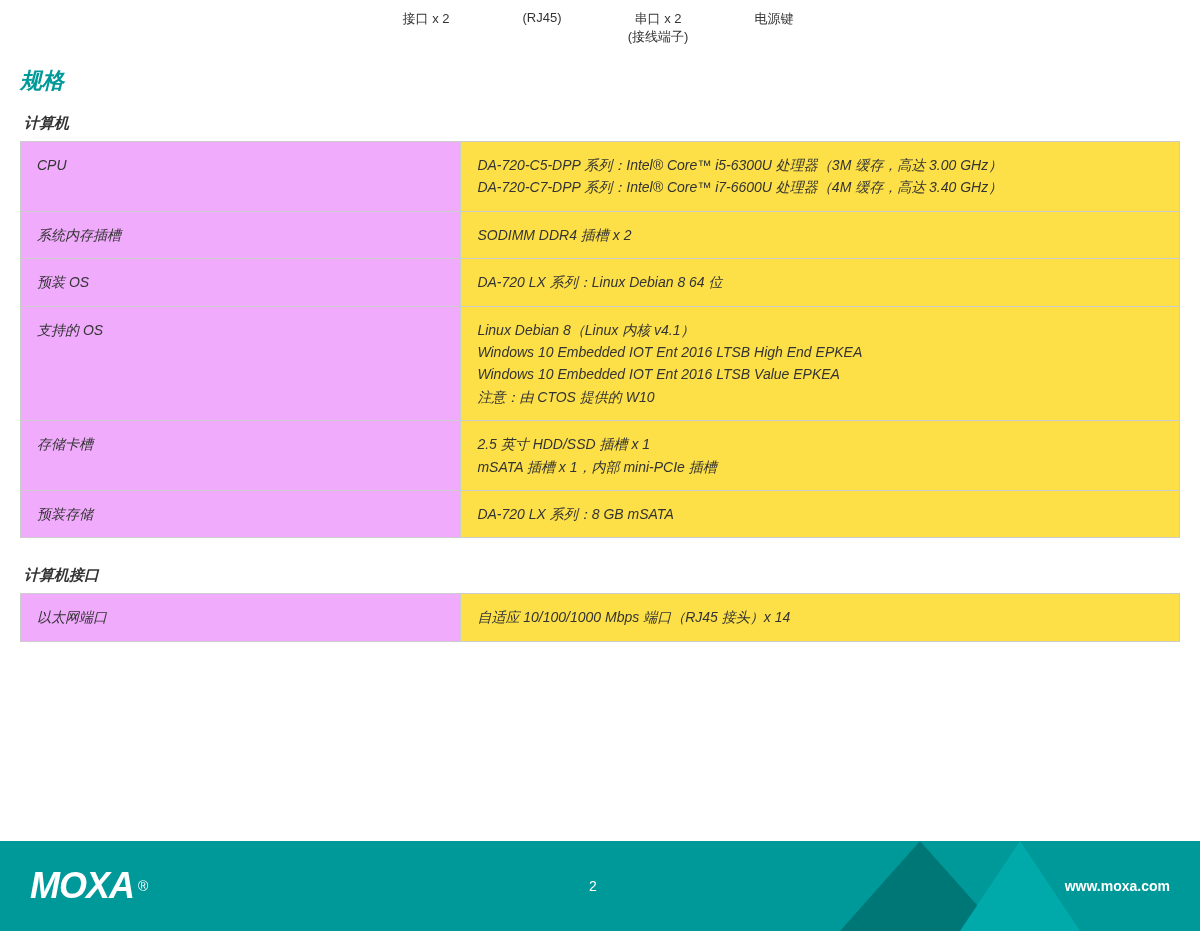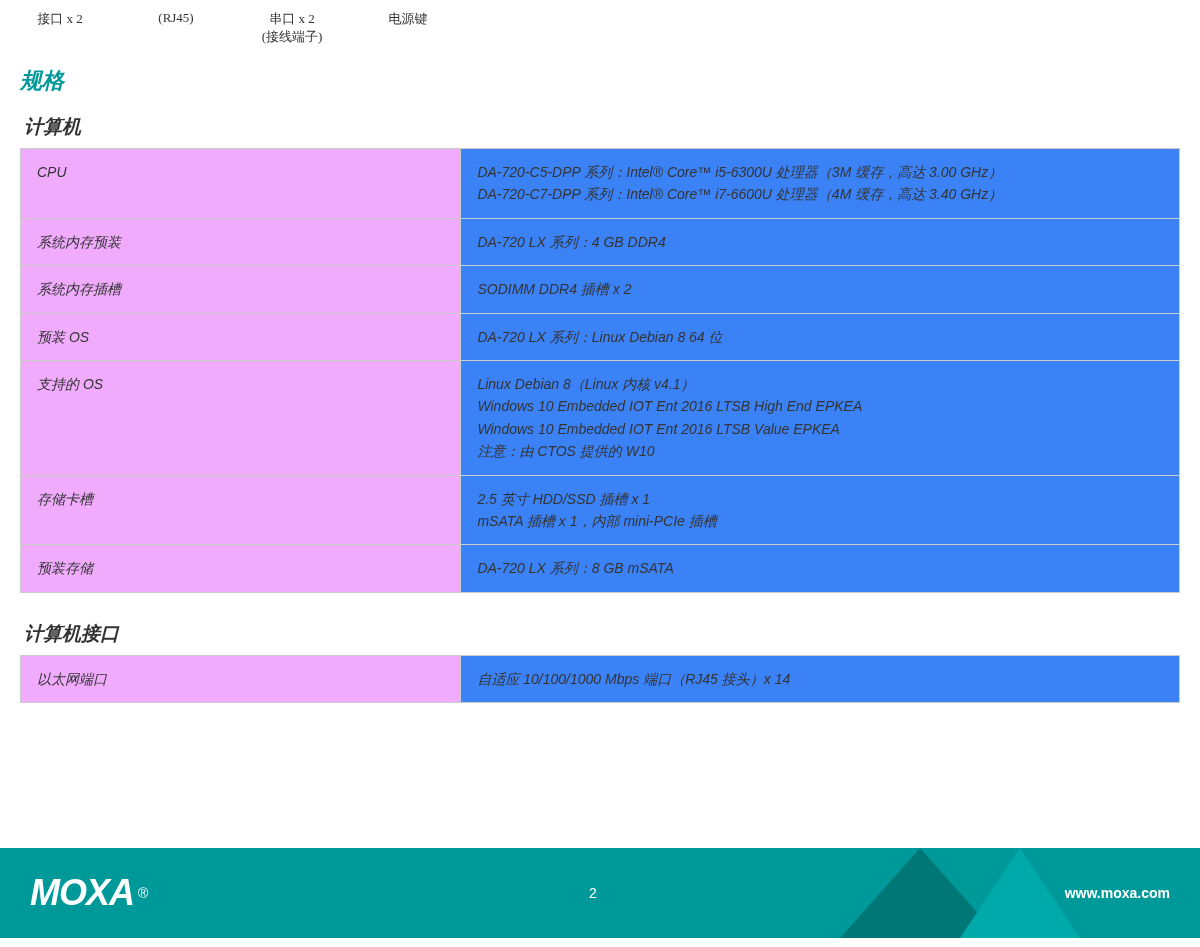--- a/index.html
+++ b/index.html
@@ -10,26 +10,26 @@
       background: #fff;
       width: 1200px;
       min-height: 947px;
       position: relative;
       overflow-x: hidden;
     }
 
     
     .top-icons {
       display: flex;
+      justify-content: center;
       gap: 36px;
       padding: 10px 20px 20px;
       font-size: 13px;
       text-align: center;
       color: #333;
-      font-family: Liberation Serif, serif;
     }
     .top-icon-item {
       text-align: center;
       min-width: 80px;
     }
 
     
     .specs-section {
       padding: 0 20px 40px;
       font-style: italic;
@@ -37,21 +37,21 @@
 
     .section-title {
       font-size: 22px;
       font-weight: bold;
       color: #009999;
       margin-bottom: 10px;
       border-bottom: none;
     }
 
     .subsection-title {
-      font-size: 19px;
+      font-size: 15px;
       font-weight: bold;
       color: #333;
       padding: 8px 4px;
       margin-bottom: 0;
     }
 
     .specs-table {
       width: 100%;
       border-collapse: collapse;
       margin-bottom: 20px;
@@ -66,29 +66,29 @@
 
     .specs-table td:first-child {
       width: 38%;
       background: #f0abfc;
       font-size: 14px;
       color: #333;
     }
 
     .specs-table td:last-child {
       width: 62%;
-      background: #3b82f6;
+      background: #fde047;
       font-size: 14px;
       color: #333;
     }
 
     
     .footer {
       position: absolute;
-      bottom: 9px;
+      bottom: 16px;
       left: 0;
       width: 100%;
       height: 90px;
       background: #009999;
       display: flex;
       align-items: center;
       justify-content: space-between;
       padding: 0 30px;
       overflow: hidden;
     }
@@ -184,28 +184,20 @@
         <td>
           <span>CPU</span>
         </td>
         <td>
           DA-720-C5-DPP 系列：Intel® Core™ i5-6300U 处理器（3M 缓存，高达 3.00 GHz）<br>
           DA-720-C7-DPP 系列：Intel® Core™ i7-6600U 处理器（4M 缓存，高达 3.40 GHz）
         </td>
       </tr>
 
 
-      <tr>
-        <td>
-          <span>系统内存预装</span>
-        </td>
-        <td>
-          <span>DA-720 LX 系列：4 GB DDR4</span>
-        </td>
-      </tr>
 
       <tr>
         <td>
           <span>系统内存插槽</span>
         </td>
         <td>
           <span>SODIMM DDR4 插槽 x 2</span>
         </td>
       </tr>
 

